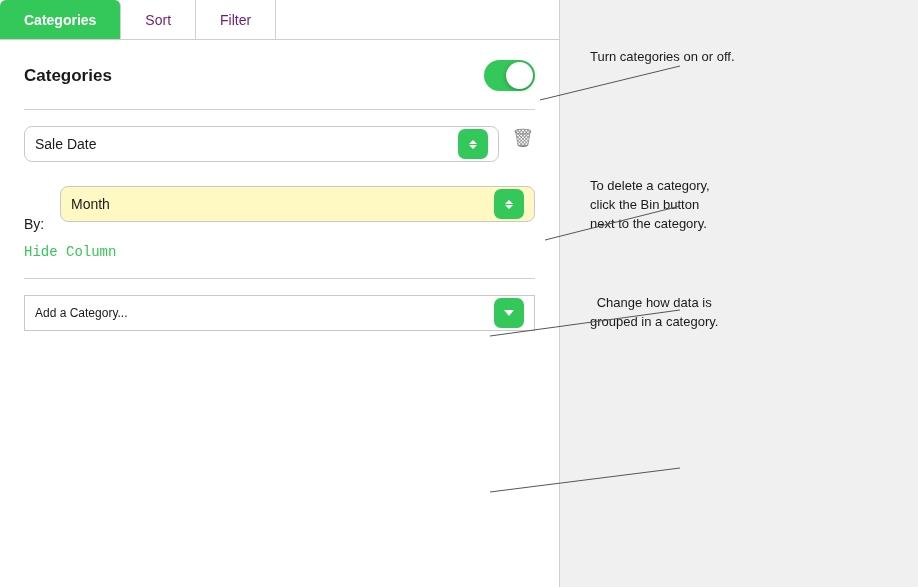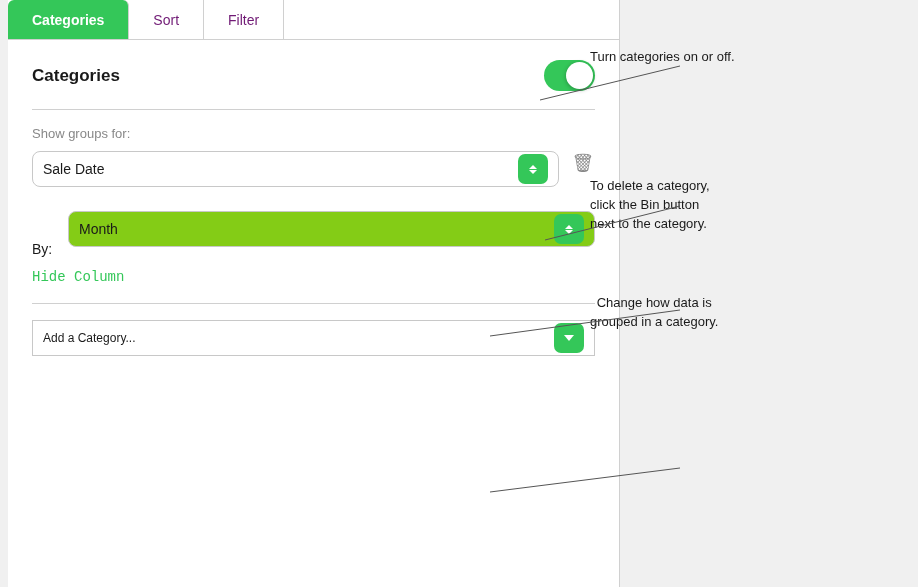--- a/index.html
+++ b/index.html
@@ -7,23 +7,23 @@
       font-family: -apple-system, BlinkMacSystemFont, "Helvetica Neue", sans-serif;
       background: #f0f0f0;
       width: 918px;
       height: 587px;
       position: relative;
       overflow: hidden;
     }
 
     .panel {
       position: absolute;
-      left: 8px;
+      left: 0;
       top: 0;
-      width: 612px;
+      width: 560px;
       height: 587px;
       background: #ffffff;
       border-right: 1px solid #d0d0d0;
     }
 
     
     .tab-bar {
       display: flex;
       align-items: stretch;
       height: 40px;
@@ -180,21 +180,21 @@
       flex-shrink: 0;
       min-width: 28px;
       margin-top: 40px;
     }
 
     .by-select {
       flex: 1;
       height: 36px;
       border: 1.5px solid #c8c8c8;
       border-radius: 8px;
-      background: #84cc16;
+      background: #fef9c3;
       display: flex;
       align-items: center;
       padding: 0 10px;
       font-size: 14px;
       color: #1a1a1a;
     }
 
     .hide-column-link {
       font-size: 14px;
       color: #34c759;
@@ -300,21 +300,20 @@
 
     <div class="categories-row">
       <span class="categories-label">Categories</span>
       <div class="toggle">
         <div class="toggle-knob"></div>
       </div>
     </div>
 
     <div class="divider"></div>
 
-    <div class="show-groups-label">Show groups for:</div>
 
     <div class="sale-date-row">
       <div class="select-box">
         <span class="select-box-text">Sale Date</span>
         <div class="spinner-btn">
           <div class="spinner-arrow up"></div>
           <div class="spinner-arrow down"></div>
         </div>
       </div>
       <div class="trash-icon">

